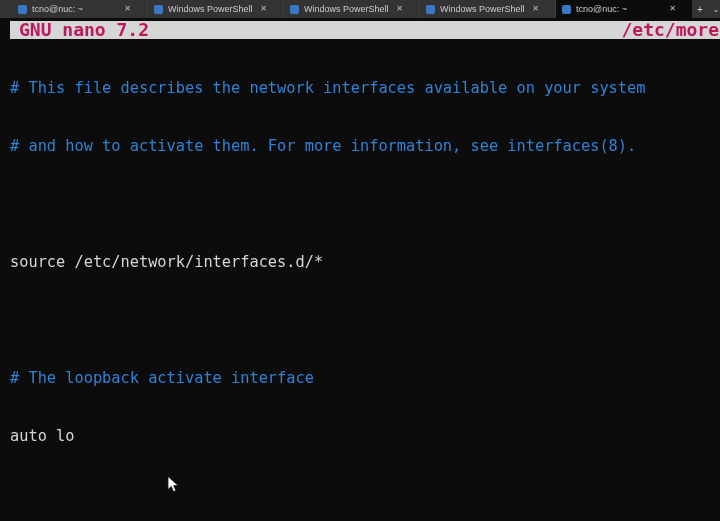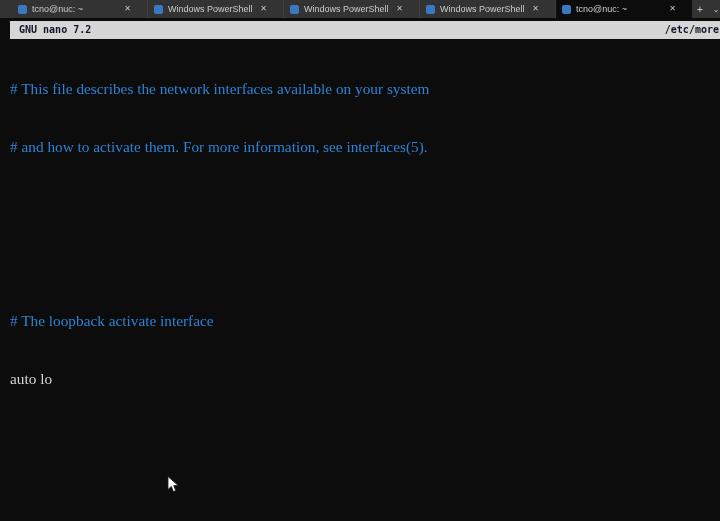--- a/index.html
+++ b/index.html
@@ -34,34 +34,34 @@
   }
   .bar-btn{
     flex:none;width:16px;display:flex;align-items:center;justify-content:center;
     color:#cccccc;font-family:"Liberation Sans",sans-serif;font-size:10px;
     cursor:default;
   }
   .bar-btn.chev{font-size:8px;}
   
   .nano-titlebar{
     position:absolute;left:10px;right:0;top:21px;height:18px;
-    background:#d6d6d6;color:#0f172a;
-    font-weight:bold;font-size:10px;line-height:18px;
+    background:#d6d6d6;color:#be185d;
+    font-weight:bold;font-size:18px;line-height:18px;
     display:flex;justify-content:space-between;
     padding-left:9px;box-sizing:border-box;overflow:hidden;
     white-space:nowrap;
   }
   .nano-filename{padding-right:1px;}
   
   .editor{
     position:absolute;left:10px;top:40px;right:0;
     font-size:15.3px;line-height:19.35px;
     color:#d6d6d6;white-space:pre;
   }
-  .line{min-height:19.35px;font-family:Liberation Serif, serif;}
+  .line{min-height:19.35px;}
   .line.comment{color:#2f82d6;}
   
   .mouse-cursor{position:absolute;left:167px;top:476px;pointer-events:none;}
 </style>
 </head>
 <body>
 
 <div class="screen">
 
   <div class="tabbar">
@@ -94,22 +94,23 @@
     <div class="bar-btn chev">⌄</div>
   </div>
 
   <div class="nano-titlebar">
     <span class="nano-version">GNU nano 7.2</span>
     <span class="nano-filename">/etc/more</span>
   </div>
 
   <div class="editor">
     <div class="line comment"># This file describes the network interfaces available on your system</div>
-    <div class="line comment"># and how to activate them. For more information, see interfaces(5).</div>
+    <div class="line comment"># and how to activate them. For more information, see interfaces(8).</div>
     <div class="line"></div>
+    <div class="line">source /etc/network/interfaces.d/*</div>
     <div class="line"></div>
     <div class="line comment"># The loopback activate interface</div>
     <div class="line">auto lo</div>
     
     
     
     
     
     
     

